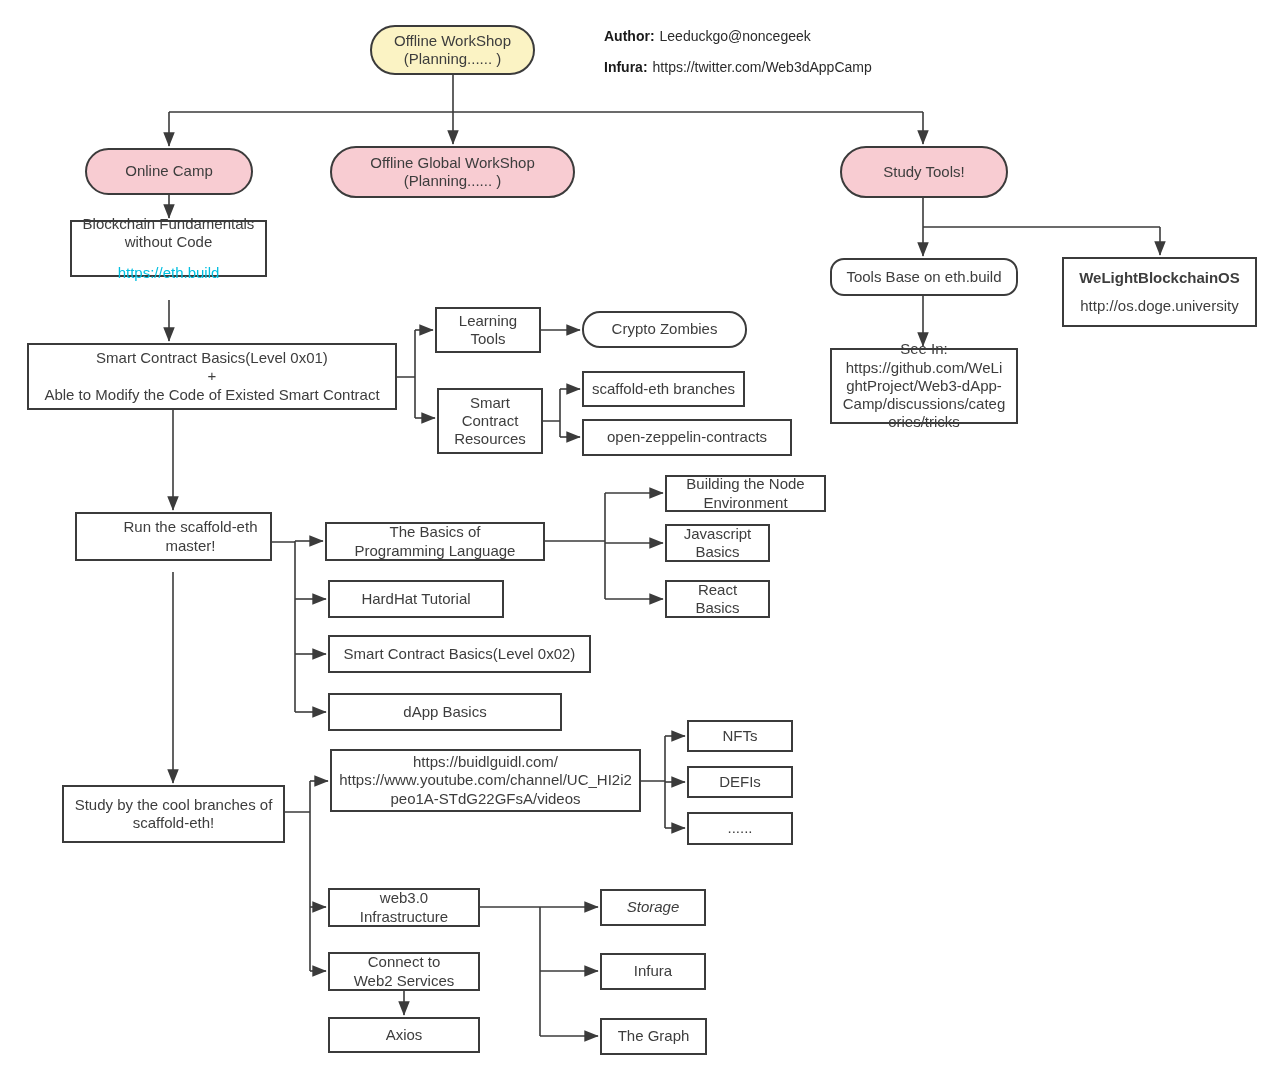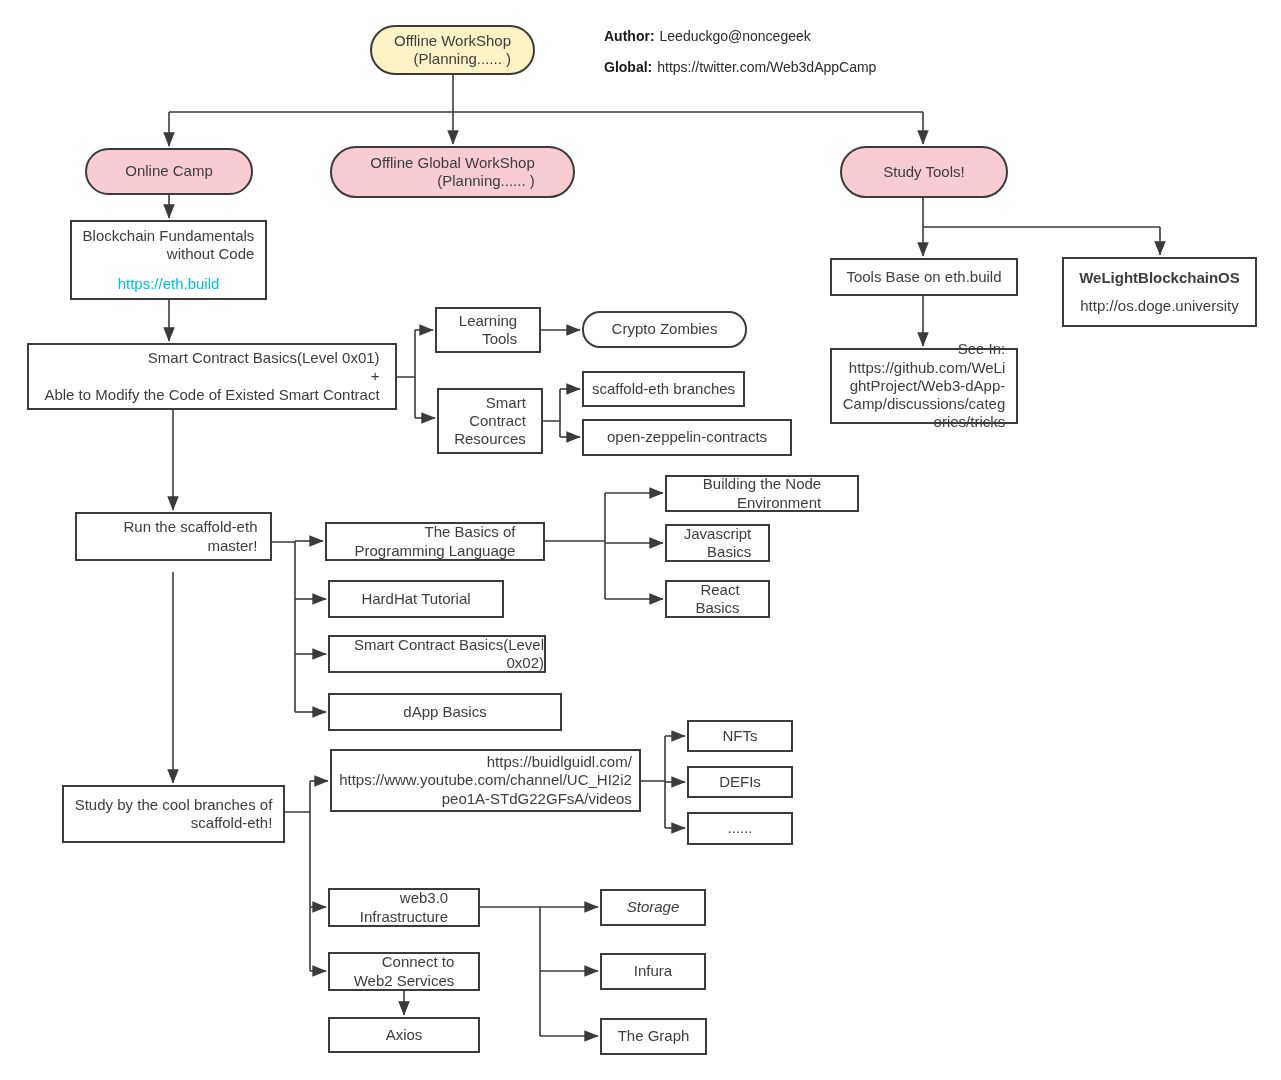--- a/index.html
+++ b/index.html
@@ -5,21 +5,21 @@
   html,body{margin:0;padding:0;background:#ffffff;}
   #canvas{
     position:relative;width:1281px;height:1080px;background:#ffffff;
     font-family:"Liberation Sans",sans-serif;color:#3d3d3d;overflow:hidden;
   }
   svg.edges{position:absolute;left:0;top:0;width:1281px;height:1080px;}
   svg.edges path{stroke:#3b3b3b;stroke-width:1.6;fill:none;}
   .node{
     position:absolute;box-sizing:border-box;border:2px solid #3b3b3b;background:#ffffff;
     display:flex;flex-direction:column;align-items:center;justify-content:center;
-    text-align:right;font-size:15px;line-height:1.22;white-space:pre-line;color:#3d3d3d;
+    text-align:center;font-size:15px;line-height:1.22;white-space:pre-line;color:#3d3d3d;
   }
   .rounded{border-radius:26px;}
   .yellow{background:var(--c-yellow,#FBF3C4);}
   .pink{background:var(--c-pink,#F8CCD2);}
   .link{color:var(--c-link,#00BFE0);margin-top:12px;cursor:pointer;}
   .bold{font-weight:bold;}
   .sub{margin-top:10px;}
   .meta{position:absolute;left:604px;top:28px;font-size:14px;color:#2b2b2b;white-space:nowrap;}
   .meta-row{margin-bottom:15px;}
   .meta-row .bold{margin-right:5px;color:#1a1a1a;}
@@ -79,21 +79,21 @@
     <path marker-end="url(#arrow)" d="M923,227 L923,256"></path>
     <path marker-end="url(#arrow)" d="M1160,227 L1160,255"></path>
     <path marker-end="url(#arrow)" d="M923,296 L923,346"></path>
   </svg>
 
   <div class="meta">
     <div class="meta-row">
       <span class="bold">Author:</span><span>Leeduckgo@noncegeek</span>
     </div>
     <div class="meta-row">
-      <span class="bold">Global:</span><span>https://twitter.com/Web3dAppCamp</span>
+      <span class="bold">Infura:</span><span>https://twitter.com/Web3dAppCamp</span>
     </div>
   </div>
 
   <div class="node rounded yellow" style="left:370px;top:25px;width:165px;height:50px;">
     <span>Offline WorkShop
 (Planning...... )</span>
   </div>
 
   <div class="node rounded pink" style="left:85px;top:148px;width:168px;height:47px;">
     <span>Online Camp</span>
@@ -101,21 +101,21 @@
 
   <div class="node rounded pink" style="left:330px;top:146px;width:245px;height:52px;">
     <span>Offline Global WorkShop
 (Planning...... )</span>
   </div>
 
   <div class="node rounded pink" style="left:840px;top:146px;width:168px;height:52px;">
     <span>Study Tools!</span>
   </div>
 
-  <div class="node" style="left:70px;top:220px;width:197px;height:80px;">
+  <div class="node" style="left:70px;top:220px;width:197px;height:57px;">
     <span>Blockchain Fundamentals
 without Code</span>
     <span class="link">https://eth.build</span>
   </div>
 
   <div class="node" style="left:27px;top:343px;width:370px;height:67px;">
     <span>Smart Contract Basics(Level 0x01)
 +
 Able to Modify the Code of Existed Smart Contract</span>
   </div>
@@ -146,40 +146,40 @@
   <div class="node" style="left:75px;top:512px;width:197px;height:49px;padding-left:34px;">
     <span>Run the scaffold-eth
 master!</span>
   </div>
 
   <div class="node" style="left:325px;top:522px;width:220px;height:39px;">
     <span>The Basics of
 Programming Language</span>
   </div>
 
-  <div class="node" style="left:665px;top:475px;width:194px;height:37px;">
+  <div class="node" style="left:665px;top:475px;width:161px;height:37px;">
     <span>Building the Node
 Environment</span>
   </div>
 
   <div class="node" style="left:665px;top:524px;width:105px;height:38px;">
     <span>Javascript
 Basics</span>
   </div>
 
   <div class="node" style="left:665px;top:580px;width:105px;height:38px;">
     <span>React
 Basics</span>
   </div>
 
   <div class="node" style="left:328px;top:580px;width:176px;height:38px;">
     <span>HardHat Tutorial</span>
   </div>
 
-  <div class="node" style="left:328px;top:635px;width:218px;height:38px;">
+  <div class="node" style="left:328px;top:635px;width:263px;height:38px;">
     <span>Smart Contract Basics(Level 0x02)</span>
   </div>
 
   <div class="node" style="left:328px;top:693px;width:234px;height:38px;">
     <span>dApp Basics</span>
   </div>
 
   <div class="node" style="left:62px;top:785px;width:223px;height:58px;">
     <span>Study by the cool branches of
 scaffold-eth!</span>
@@ -222,21 +222,21 @@
   </div>
 
   <div class="node" style="left:600px;top:953px;width:106px;height:37px;">
     <span>Infura</span>
   </div>
 
   <div class="node" style="left:600px;top:1018px;width:107px;height:37px;">
     <span>The Graph</span>
   </div>
 
-  <div class="node" style="left:830px;top:258px;width:188px;height:38px;">
+  <div class="node" style="left:830px;top:258px;width:188px;height:38px;border-radius:14px;">
     <span>Tools Base on eth.build</span>
   </div>
 
   <div class="node" style="left:1062px;top:257px;width:195px;height:70px;">
     <span class="bold">WeLightBlockchainOS</span>
     <span class="sub">http://os.doge.university</span>
   </div>
 
   <div class="node" style="left:830px;top:348px;width:188px;height:76px;">
     <span>See In:

